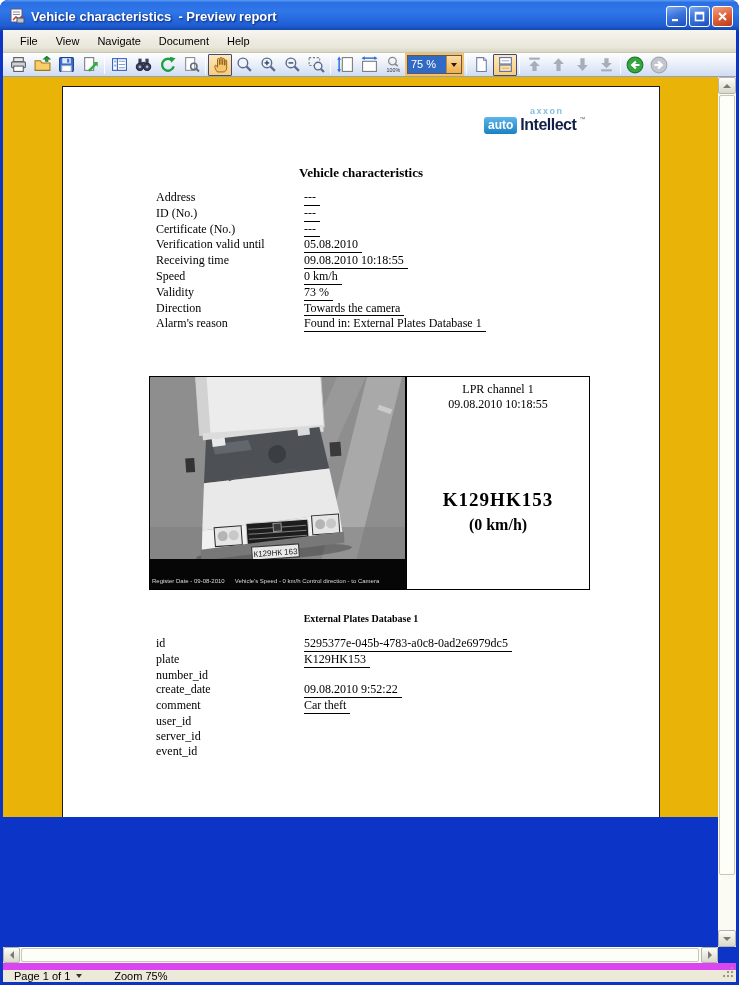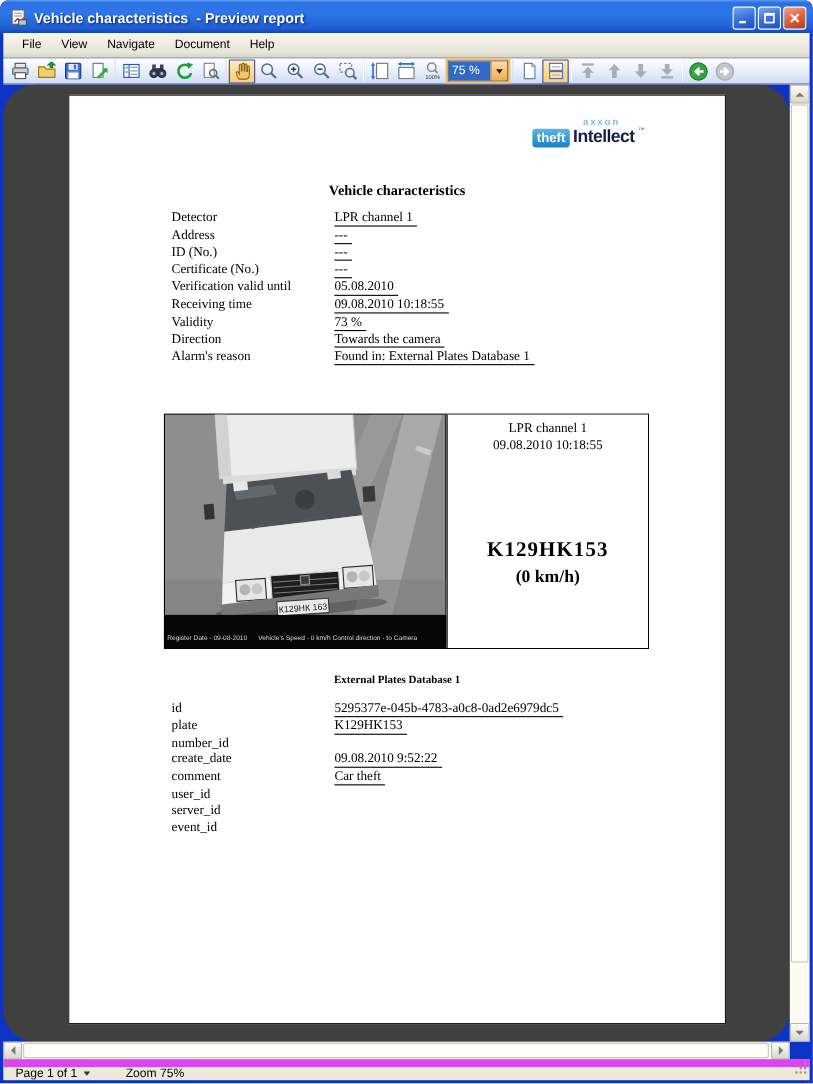--- a/index.html
+++ b/index.html
@@ -34,21 +34,21 @@
   .tb.checked{background:linear-gradient(180deg,#fce9bc 0%,#f8cd77 100%);border:1px solid #44497a;}
   .tsep{width:1px;height:19px;background:#9daecb;border-right:1px solid #fdfdfd;margin:0 2px;}
   .combo{display:flex;width:55px;height:19px;border:1px solid #58595a;background:#fff;
     margin:0 2px;box-shadow:0 0 0 2px #f6c06a;}
   .combo-sel{flex:1;background:#316ac5;color:#fff;font-size:11px;padding:2px 2px 0 3px;white-space:pre;}
   .combo-drop{width:15px;background:linear-gradient(180deg,#fcdda6 0%,#f3ae45 100%);
     border-left:1px solid #b98a44;display:flex;align-items:center;justify-content:center;}
   .tri-down{width:0;height:0;border-left:3.5px solid transparent;border-right:3.5px solid transparent;
     border-top:4px solid #1d1d1d;}
   
-  .workspace{position:absolute;top:77px;left:3px;width:715px;height:870px;background:#404040;overflow:hidden;border-radius:29px;}
+  .workspace{position:absolute;top:77px;left:3px;width:715px;height:740px;background:#eab308;overflow:hidden;}
   .page{position:absolute;left:59px;top:9px;width:598px;height:845px;background:#fff;
     border:1px solid #1a1a1a;font-family:"Liberation Serif","DejaVu Serif",serif;font-size:12px;color:#000;}
   
   .logo{position:absolute;top:19px;left:421px;width:120px;}
   .logo-axxon{margin-left:46px;font-size:9px;color:#85bde2;letter-spacing:1.5px;font-weight:bold;
     font-family:"Liberation Sans",sans-serif;}
   .logo-row{display:flex;align-items:center;gap:3px;margin-top:0;}
   .logo-badge{background:linear-gradient(180deg,#5cb6e8 0%,#1b81c3 100%);color:#fff;font-weight:bold;
     font-size:12px;padding:1px 4px 2px;border-radius:3px;font-family:"Liberation Sans",sans-serif;}
   .logo-name{color:#131f46;font-weight:bold;font-size:16px;letter-spacing:-0.5px;
@@ -327,35 +327,35 @@
       </svg>
     </button>
   </div>
 
   <div class="workspace">
     <div class="page">
 
       <div class="logo">
         <div class="logo-axxon">axxon</div>
         <div class="logo-row">
-          <span class="logo-badge">theft</span>
+          <span class="logo-badge">auto</span>
           <span class="logo-name">Intellect</span>
           <span class="logo-tm">™</span>
         </div>
       </div>
 
       <div class="report-title">Vehicle characteristics</div>
 
       <div class="fields">
-        <div class="frow"><span class="flabel">Detector</span><span class="fvalue">LPR channel 1</span></div>
         <div class="frow"><span class="flabel">Address</span><span class="fvalue">---</span></div>
         <div class="frow"><span class="flabel">ID (No.)</span><span class="fvalue">---</span></div>
         <div class="frow"><span class="flabel">Certificate (No.)</span><span class="fvalue">---</span></div>
         <div class="frow"><span class="flabel">Verification valid until</span><span class="fvalue">05.08.2010</span></div>
         <div class="frow"><span class="flabel">Receiving time</span><span class="fvalue">09.08.2010 10:18:55</span></div>
+        <div class="frow"><span class="flabel">Speed</span><span class="fvalue">0 km/h</span></div>
         <div class="frow"><span class="flabel">Validity</span><span class="fvalue">73 %</span></div>
         <div class="frow"><span class="flabel">Direction</span><span class="fvalue">Towards the camera</span></div>
         <div class="frow"><span class="flabel">Alarm's reason</span><span class="fvalue">Found in: External Plates Database 1</span></div>
       </div>
 
       <div class="photobox">
         <div class="photo">
           <svg width="255" height="182" viewBox="0 0 255 182">
             <rect x="0" y="0" width="255" height="182" fill="#8e8e8e"></rect>
             <rect x="150" y="-30" width="26" height="280" fill="#ffffff" opacity="0.10" transform="rotate(24 180 90)"></rect>

